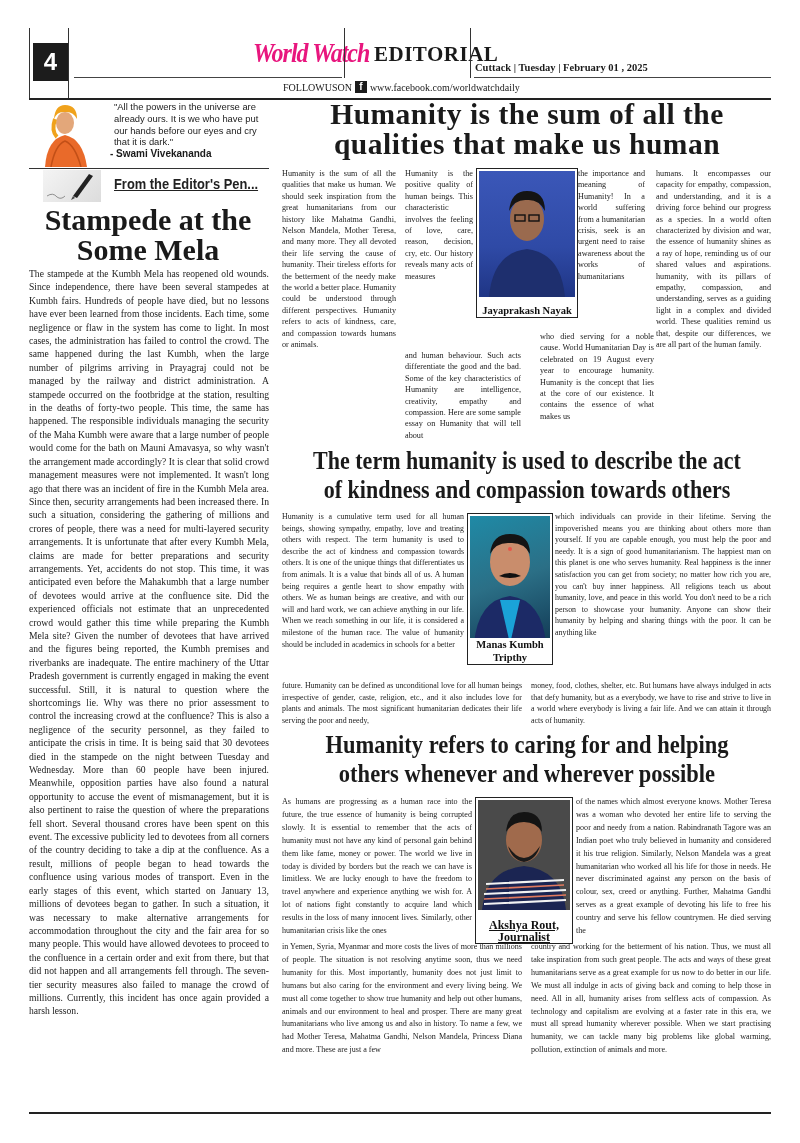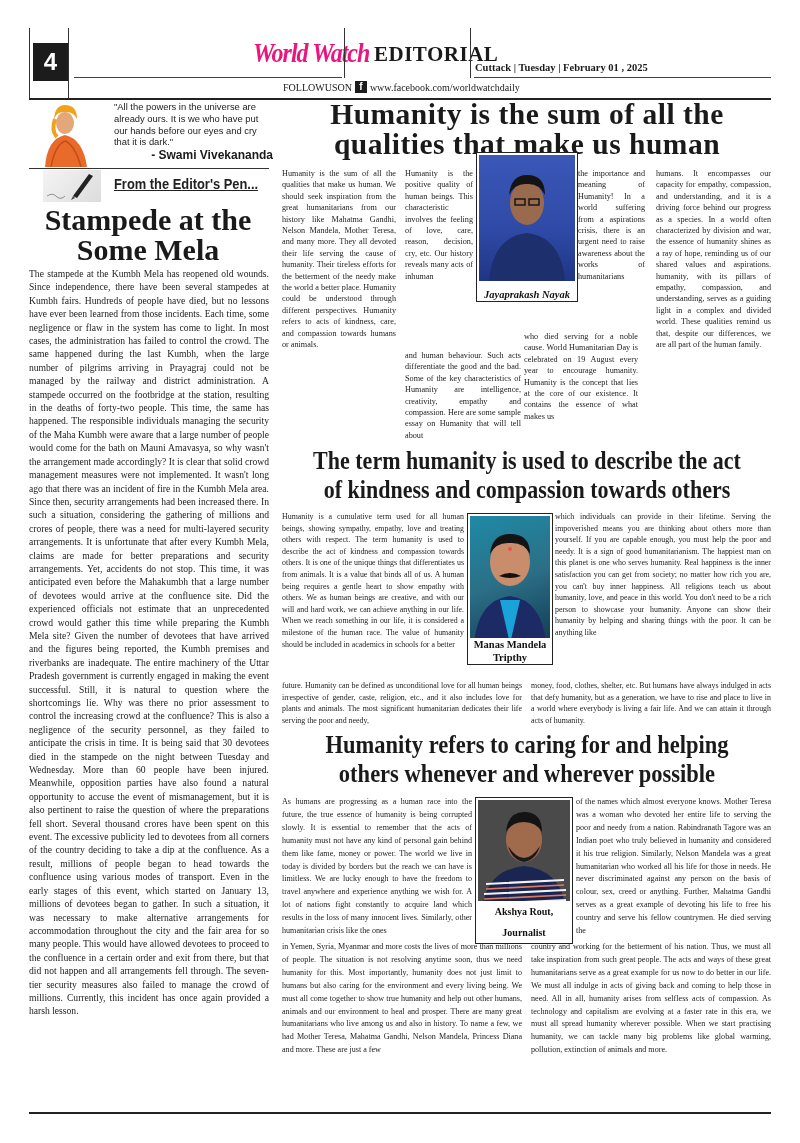--- a/index.html
+++ b/index.html
@@ -9,21 +9,21 @@
   .vline { position:absolute; background:#333; width:1px; }
   .hline { position:absolute; background:#222; height:2px; }
   .page-num { left:33px; top:43px; width:35px; height:38px; background:#1c1c1c; color:#fff; font-family:"Liberation Sans", sans-serif; font-weight:bold; font-size:24px; display:flex; align-items:center; justify-content:center; }
   .logo { left:253px; top:40px; font-family:"Liberation Serif", serif; font-weight:bold; font-style:italic; font-size:24px; color:#e8167e; letter-spacing:-1px; transform:scaleY(1.15); }
   .section { left:350px; top:42px; font-weight:bold; font-size:21px; letter-spacing:0.5px;margin-left:24px; }
   .dateline { left:475px; top:62px; font-weight:bold; font-size:10.5px; }
   .follow { left:283px; top:81px; font-size:10px; display:flex; align-items:flex-end; gap:3px; }
   .fb { width:12px; height:12px; background:#1c1c1c; color:#fff; font-family:"Liberation Sans", sans-serif; font-weight:bold; font-size:10px; display:inline-flex; align-items:flex-end; justify-content:center; line-height:12px; }
   
   .quote { left:114px; top:101px; width:156px; font-family:"Liberation Sans", sans-serif; font-size:9.4px; line-height:11.8px; color:#222; }
-  .quote-author { left:118px; top:148px; width:155px; text-align:right; font-family:"Liberation Sans", sans-serif; font-weight:bold; font-size:12px; }
+  .quote-author { left:110px; top:148px; width:155px; font-family:"Liberation Sans", sans-serif; font-weight:bold; font-size:10px; }
   .sage { left:37px; top:101px; width:56px; height:66px; }
   .pen-img { left:43px; top:170px; width:58px; height:32px; background:linear-gradient(135deg,#f4f4f4,#dcdcdc); }
   .editor-pen { left:114px; top:176px; font-family:"Liberation Sans", sans-serif; font-weight:bold; font-size:14px; text-decoration:underline; color:#222; transform:scaleX(0.92); transform-origin:left; }
   .ed-title { left:28px; top:205px; width:240px; text-align:center; font-weight:bold; font-size:30px; line-height:30px; }
   .body-text { font-family:"Liberation Serif", serif; font-size:9.6px; line-height:13.4px; text-align:justify; color:#222; }
   .ed-body { left:29px; top:267px; width:240px; }
   
   .h1 { left:282px; top:99px; width:490px; text-align:center; font-weight:bold; font-size:29.5px; line-height:30px; letter-spacing:0.5px; }
   .h2 { left:282px; top:446px; width:490px; text-align:center; font-weight:bold; font-size:25px; line-height:29px; transform:scaleX(0.88); transform-origin:center; }
   .h3 { left:282px; top:730px; width:490px; text-align:center; font-weight:bold; font-size:25px; line-height:29px; transform:scaleX(0.9); transform-origin:center; }
@@ -74,69 +74,69 @@
     <path d="M4 26 Q10 22 14 27 Q18 30 22 26" fill="none" stroke="#777" stroke-width="0.8"></path>
   </svg>
 </div>
 <div class="abs editor-pen">From the Editor's Pen...</div>
 <div class="abs ed-title">Stampede at the Some Mela</div>
 <div class="abs body-text ed-body">The stampede at the Kumbh Mela has reopened old wounds. Since independence, there have been several stampedes at Kumbh fairs. Hundreds of people have died, but no lessons have ever been learned from those incidents. Each time, some negligence or flaw in the system has come to light. In most cases, the administration has failed to control the crowd. The same happened during the last Kumbh, when the large number of pilgrims arriving in Prayagraj could not be managed by the railway and district administration. A stampede occurred on the footbridge at the station, resulting in the deaths of forty-two people. This time, the same has happened. The responsible individuals managing the security of the Maha Kumbh were aware that a large number of people would come for the bath on Mauni Amavasya, so why wasn't the arrangement made accordingly? It is clear that solid crowd management measures were not implemented. It wasn't long ago that there was an incident of fire in the Kumbh Mela area. Since then, security arrangements had been increased there. In such a situation, considering the gathering of millions and crores of people, there was a need for multi-layered security arrangements. It is unfortunate that after every Kumbh Mela, claims are made for better preparations and security arrangements. Yet, accidents do not stop. This time, it was anticipated even before the Mahakumbh that a large number of devotees would arrive at the confluence site. Did the experienced officials not estimate that an unprecedented crowd would gather this time while preparing the Kumbh Mela site? Given the number of devotees that have arrived and the figures being reported, the Kumbh premises and riverbanks are inadequate. The entire machinery of the Uttar Pradesh government is currently engaged in making the event successful. Still, it is natural to question where the shortcomings lie. Why was there no prior assessment to control the increasing crowd at the confluence? This is also a negligence of the security personnel, as they failed to anticipate the crisis in time. It is being said that 30 devotees died in the stampede on the night between Tuesday and Wednesday. More than 60 people have been injured. Meanwhile, opposition parties have also found a natural opportunity to accuse the event of mismanagement, but it is also pertinent to raise the question of where the preparations fell short. Several thousand crores have been spent on this event. The excessive publicity led to devotees from all corners of the country deciding to take a dip at the confluence. As a result, millions of people began to head towards the confluence using various modes of transport. Even in the early stages of this event, which started on January 13, millions of devotees began to gather. In such a situation, it was necessary to make alternative arrangements for accommodation throughout the city and the fair area for so many people. This would have allowed devotees to proceed to the confluence in a certain order and exit from there, but that did not happen and all arrangements fell through. The seven-tier security measures also failed to manage the crowd of millions. Currently, this incident has once again provided a harsh lesson.</div>
 <div class="vline" style="left:276px;top:100px;height:1010px;background:#fff;"></div>
 
 <div class="abs h1">Humanity is the sum of all the qualities that make us human</div>
 <div class="col body-text small" style="left:282px;top:168px;width:114px;">Humanity is the sum of all the qualities that make us human. We should seek inspiration from the great humanitarians from our history like Mahatma Gandhi, Nelson Mandela, Mother Teresa, and many more. They all devoted their life serving the cause of humanity. Their tireless efforts for the betterment of the needy make the world a better place. Humanity could be understood through different perspectives. Humanity refers to acts of kindness, care, and compassion towards humans or animals.</div>
-<div class="col body-text small" style="left:405px;top:168px;width:68px;">Humanity is the positive quality of human beings. This characteristic involves the feeling of love, care, reason, decision, cry, etc. Our history reveals many acts of inhuman</div>
+<div class="col body-text small" style="left:405px;top:168px;width:68px;">Humanity is the positive quality of human beings. This characteristic involves the feeling of love, care, reason, decision, cry, etc. Our history reveals many acts of measures</div>
 <div class="col body-text small" style="left:405px;top:331px;width:116px;margin-top:19px;">and human behaviour. Such acts differentiate the good and the bad. Some of the key characteristics of Humanity are intelligence, creativity, empathy and compassion. Here are some sample essay on Humanity that will tell about</div>
-<div class="photo" style="left:476px;top:152px;width:100px;height:148px;font-style:italic;">
+<div class="photo" style="left:476px;top:168px;width:100px;height:148px;">
   <div class="pic" style="height:126px;background:linear-gradient(180deg,#3b57b8 0%,#2f4aa6 60%,#1f3585 100%);">
     <svg width="96" height="126" viewBox="0 0 96 126">
       <ellipse cx="48" cy="48" rx="17" ry="22" fill="#9a6a4e"></ellipse>
       <path d="M30 40 Q32 20 48 20 Q66 20 66 40 Q60 28 48 29 Q36 28 30 40 Z" fill="#141414"></path>
       <rect x="36" y="44" width="10" height="6" fill="none" stroke="#111" stroke-width="1.4"></rect>
       <rect x="50" y="44" width="10" height="6" fill="none" stroke="#111" stroke-width="1.4"></rect>
       <path d="M10 126 Q14 82 48 78 Q82 82 86 126 Z" fill="#1e2f6e"></path>
     </svg>
   </div>
   <div class="cap">Jayaprakash Nayak</div>
 </div>
-<div class="col body-text small" style="left:578px;top:168px;width:67px;">the importance and meaning of Humanity! In a world suffering from a aspirations crisis, there is an urgent need to raise awareness about the works of humanitarians</div>
-<div class="col body-text small" style="left:524px;top:331px;width:114px;">who died serving for a noble cause. World Humanitarian Day is celebrated on 19 August every year to encourage humanity. Humanity is the concept that lies at the core of our existence. It contains the essence of what makes us</div>
+<div class="col body-text small" style="left:578px;top:168px;width:67px;">the importance and meaning of Humanity! In a world suffering from a humanitarian crisis, seek is an urgent need to raise awareness about the works of humanitarians</div>
+<div class="col body-text small" style="left:540px;top:331px;width:114px;">who died serving for a noble cause. World Humanitarian Day is celebrated on 19 August every year to encourage humanity. Humanity is the concept that lies at the core of our existence. It contains the essence of what makes us</div>
 <div class="col body-text small" style="left:656px;top:168px;width:115px;">humans. It encompasses our capacity for empathy, compassion, and understanding, and it is a driving force behind our progress as a species. In a world often characterized by division and war, the essence of humanity shines as a ray of hope, reminding us of our shared values and aspirations. humanity, with its pillars of empathy, compassion, and understanding, serves as a guiding light in a complex and divided world. These qualities remind us that, despite our differences, we are all part of the human family.</div>
 
 <div class="abs h2">The term humanity is used to describe the act of kindness and compassion towards others</div>
 <div class="col body-text small" style="left:282px;top:511px;width:182px;font-size:7.9px;line-height:11.6px;">Humanity is a cumulative term used for all human beings, showing sympathy, empathy, love and treating others with respect. The term humanity is used to describe the act of kindness and compassion towards others. It is one of the unique things that differentiates us from animals. It is a value that binds all of us. A human being requires a gentle heart to show empathy with others. We as human beings are creative, and with our will and hard work, we can achieve anything in our life. When we reach something in our life, it is considered a milestone of the human race. The value of humanity should be included in academics in schools for a better</div>
 <div class="photo" style="left:467px;top:513px;width:84px;height:150px;">
   <div class="pic" style="height:128px;background:linear-gradient(160deg,#1f8aa6 0%,#2b6f86 50%,#123a55 100%);">
     <svg width="80" height="128" viewBox="0 0 80 128">
       <ellipse cx="40" cy="46" rx="20" ry="24" fill="#c98d6c"></ellipse>
       <path d="M20 38 Q22 18 40 18 Q60 18 60 38 Q54 26 40 27 Q26 26 20 38 Z" fill="#141414"></path>
       <path d="M29 60 Q40 54 51 60 Q40 64 29 60 Z" fill="#111"></path>
       <circle cx="40" cy="33" r="2" fill="#e8544a"></circle>
       <path d="M4 128 Q8 84 40 80 Q72 84 76 128 Z" fill="#1c2a66"></path>
       <path d="M30 84 L40 128 L50 84 Z" fill="#1aa3d8"></path>
     </svg>
   </div>
-  <div class="cap">Manas Mandela Tripthy</div>
+  <div class="cap">Manas Kumbh Tripthy</div>
 </div>
 <div class="col body-text small" style="left:282px;top:680px;width:240px;font-size:7.9px;line-height:11.6px;">future. Humanity can be defined as unconditional love for all human beings irrespective of gender, caste, religion, etc., and it also includes love for plants and animals. The most significant humanitarian dedicates their life serving the poor and needy,</div>
 <div class="col body-text small" style="left:555px;top:511px;width:216px;font-size:7.9px;line-height:11.6px;">which individuals can provide in their lifetime. Serving the impoverished means you are thinking about others more than yourself. If you are capable enough, you must help the poor and needy. It is a sign of good humanitarianism. The happiest man on this planet is one who serves humanity. Real happiness is the inner satisfaction you can get from society; no matter how rich you are, you can't buy inner happiness. All religions teach us about humanity, love, and peace in this world. You don't need to be a rich person to showcase your humanity. Anyone can show their humanity by helping and sharing things with the poor. It can be anything like</div>
-<div class="col body-text small" style="left:531px;top:680px;width:240px;font-size:7.9px;line-height:11.6px;">money, food, clothes, shelter, etc. But humans have always indulged in acts that defy humanity, but as a generation, we have to rise and place to live in a world where everybody is living a fair life. And we can attain it through acts of humanity.</div>
+<div class="col body-text small" style="left:531px;top:680px;width:240px;font-size:7.9px;line-height:11.6px;">money, food, clothes, shelter, etc. But humans have always indulged in acts that defy humanity, but as a everybody, we have to rise and strive to live in a world where everybody is living a fair life. And we can attain it through acts of humanity.</div>
 
 <div class="abs h3">Humanity refers to caring for and helping others whenever and wherever possible</div>
 <div class="col body-text small" style="left:282px;top:796px;width:190px;font-size:8.1px;line-height:12.9px;">As humans are progressing as a human race into the future, the true essence of humanity is being corrupted slowly. It is essential to remember that the acts of humanity must not have any kind of personal gain behind them like fame, money or power. The world we live in today is divided by borders but the reach we can have is limitless. We are lucky enough to have the freedom to travel anywhere and experience anything we wish for. A lot of nations fight constantly to acquire land which results in the loss of many innocent lives. Similarly, other humanitarian crisis like the ones</div>
 <div class="photo" style="left:475px;top:797px;width:96px;height:145px;">
   <div class="pic" style="height:110px;background:#4a4a4a;">
     <svg width="92" height="110" viewBox="0 0 92 110">
       <ellipse cx="46" cy="40" rx="18" ry="22" fill="#a06a4c"></ellipse>
       <path d="M28 32 Q30 12 46 12 Q64 12 64 32 Q58 22 46 22 Q34 22 28 32 Z" fill="#141414"></path>
       <path d="M30 46 Q46 70 62 46 Q58 60 46 62 Q34 60 30 46 Z" fill="#1a1a1a"></path>
       <path d="M4 110 Q8 70 46 66 Q84 70 88 110 Z" fill="#1b2552"></path>
       <path d="M8 84 L86 80 M6 94 L88 90 M6 104 L88 100" stroke="#f2f2f2" stroke-width="2.2"></path>
       <path d="M8 89 L86 85 M6 99 L88 95" stroke="#e07a5f" stroke-width="1.6"></path>
     </svg>
   </div>
-  <div class="cap" style="font-size:10px;line-height:21px;">Akshya Rout, Journalist</div>
+  <div class="cap" style="font-size:12px;line-height:12px;text-decoration:underline;">Akshya Rout, Journalist</div>
 </div>
 <div class="col body-text small" style="left:282px;top:941px;width:240px;font-size:8.1px;line-height:12.9px;">in Yemen, Syria, Myanmar and more costs the lives of more than millions of people. The situation is not resolving anytime soon, thus we need humanity for this. Most importantly, humanity does not just limit to humans but also caring for the environment and every living being. We must all come together to show true humanity and help out other humans, animals and our environment to heal and prosper. There are many great humanitarians who live among us and also in history. To name a few, we had Mother Teresa, Mahatma Gandhi, Nelson Mandela, Princess Diana and more. These are just a few</div>
 <div class="col body-text small" style="left:576px;top:796px;width:195px;font-size:8.1px;line-height:12.9px;">of the names which almost everyone knows. Mother Teresa was a woman who devoted her entire life to serving the poor and needy from a nation. Rabindranath Tagore was an Indian poet who truly believed in humanity and considered it his true religion. Similarly, Nelson Mandela was a great humanitarian who worked all his life for those in needs. He never discriminated against any person on the basis of colour, sex, creed or anything. Further, Mahatma Gandhi serves as a great example of devoting his life to free his country and serve his fellow countrymen. He died serving the</div>
 <div class="col body-text small" style="left:531px;top:941px;width:240px;font-size:8.1px;line-height:12.9px;">country and working for the betterment of his nation. Thus, we must all take inspiration from such great people. The acts and ways of these great humanitarians serve as a great example for us now to do better in our life. We must all indulge in acts of giving back and coming to help those in need. All in all, humanity arises from selfless acts of compassion. As technology and capitalism are evolving at a faster rate in this era, we must all spread humanity wherever possible. When we start practising humanity, we can tackle many big problems like global warming, pollution, extinction of animals and more.</div>
 
 <div class="hline" style="left:29px;top:1112px;width:742px;height:2px;"></div>
 
 </body></html>

